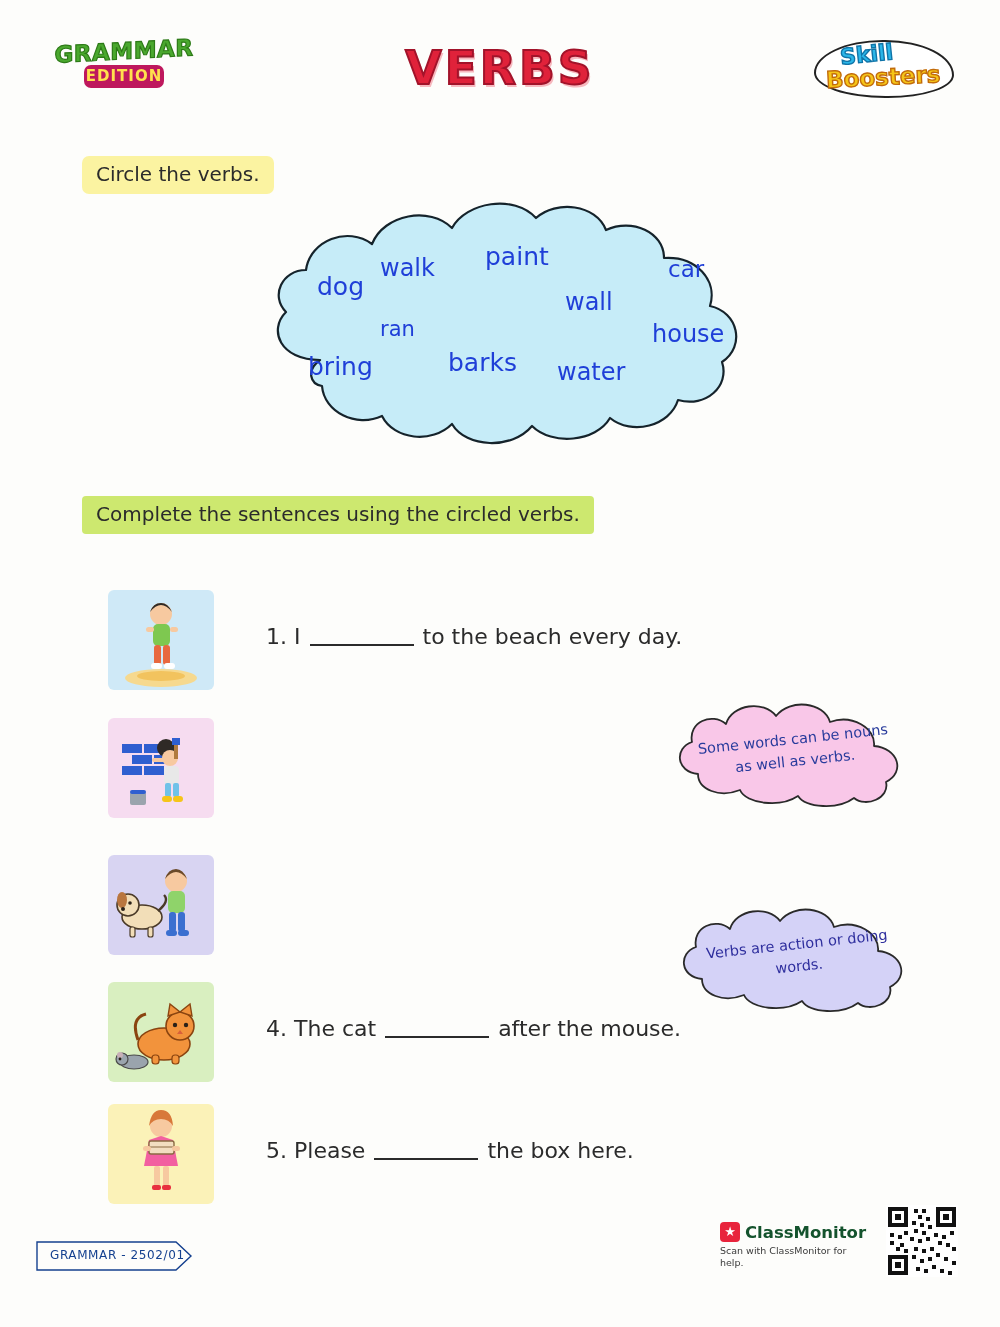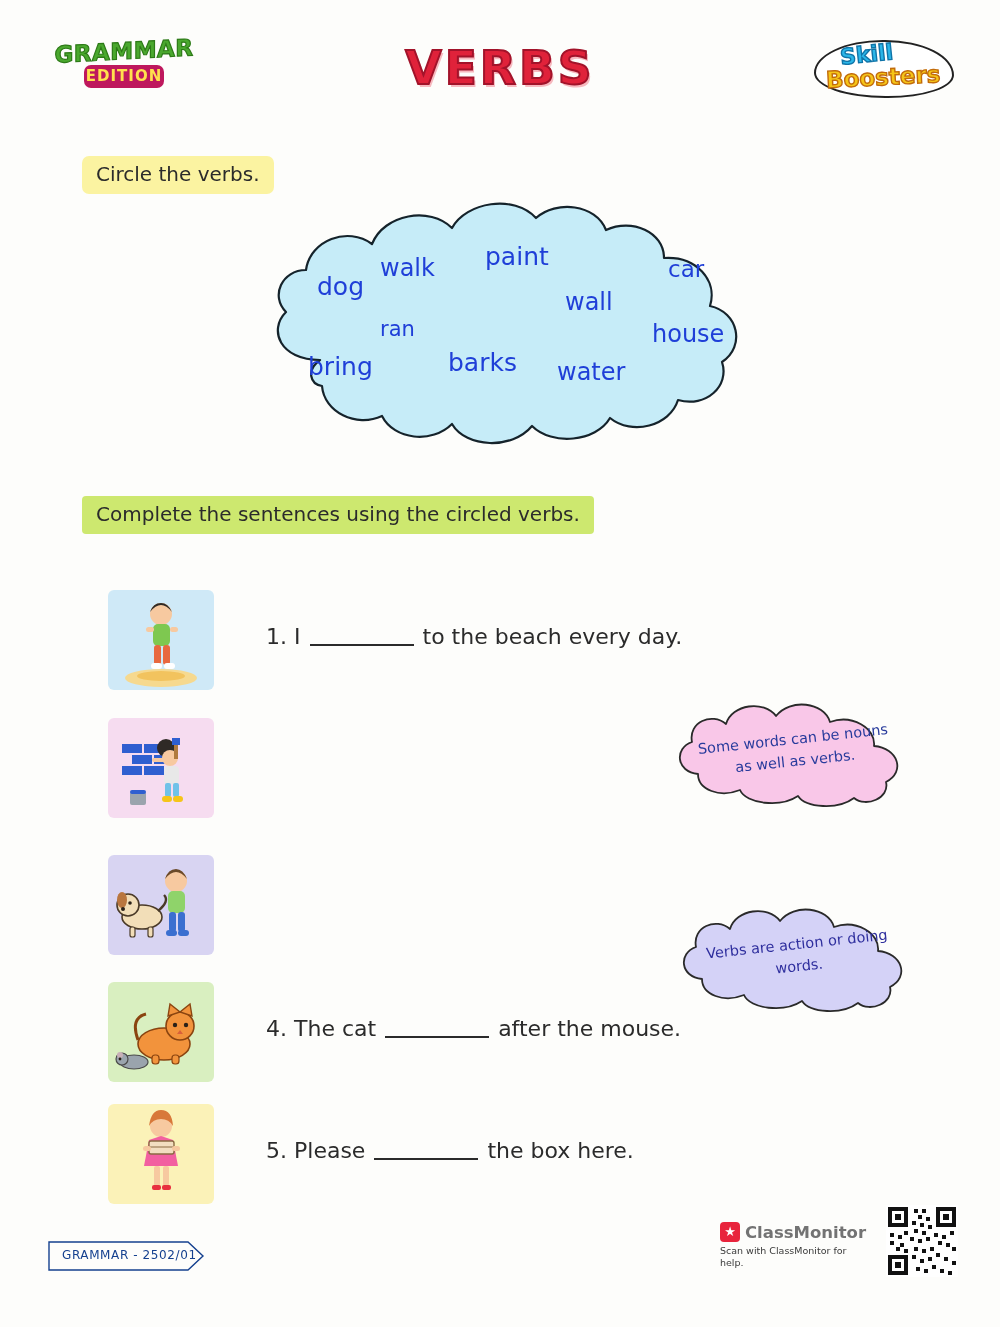--- a/index.html
+++ b/index.html
@@ -189,41 +189,41 @@
   }
   .tip-1 { left: 668px; top: 700px; }
   .tip-1 .tiptext { color: #283b9c; }
   .tip-2 { left: 672px; top: 905px; }
   .tip-2 .tiptext { color: #2f2f9e; }
 
   
   .footer-code {
     position: absolute;
     left: 36px; bottom: 56px;
-    width: 160px; height: 30px; margin-left: 12px;
+    width: 160px; height: 30px;
   }
   .footer-code .ftext {
     position: absolute;
     left: 14px; top: 7px;
     font-family: "DejaVu Sans", sans-serif;
     font-size: 12px;
     letter-spacing: 0.6px;
     color: #14408f;
   }
   .brand {
     position: absolute;
     right: 130px; bottom: 58px;
     width: 150px;
     text-align: left;
   }
   .brand .bname {
     font-family: "DejaVu Sans", sans-serif;
     font-size: 16.5px;
     font-weight: bold;
-    color: #737373;
+    color: #14532d;
     display: inline-block;
     vertical-align: middle;
     text-align: center;
   }
   .brand .star {
     display: inline-block;
     width: 20px; height: 20px;
     background: #e8243c;
     border-radius: 4px;
     color: #fff;

